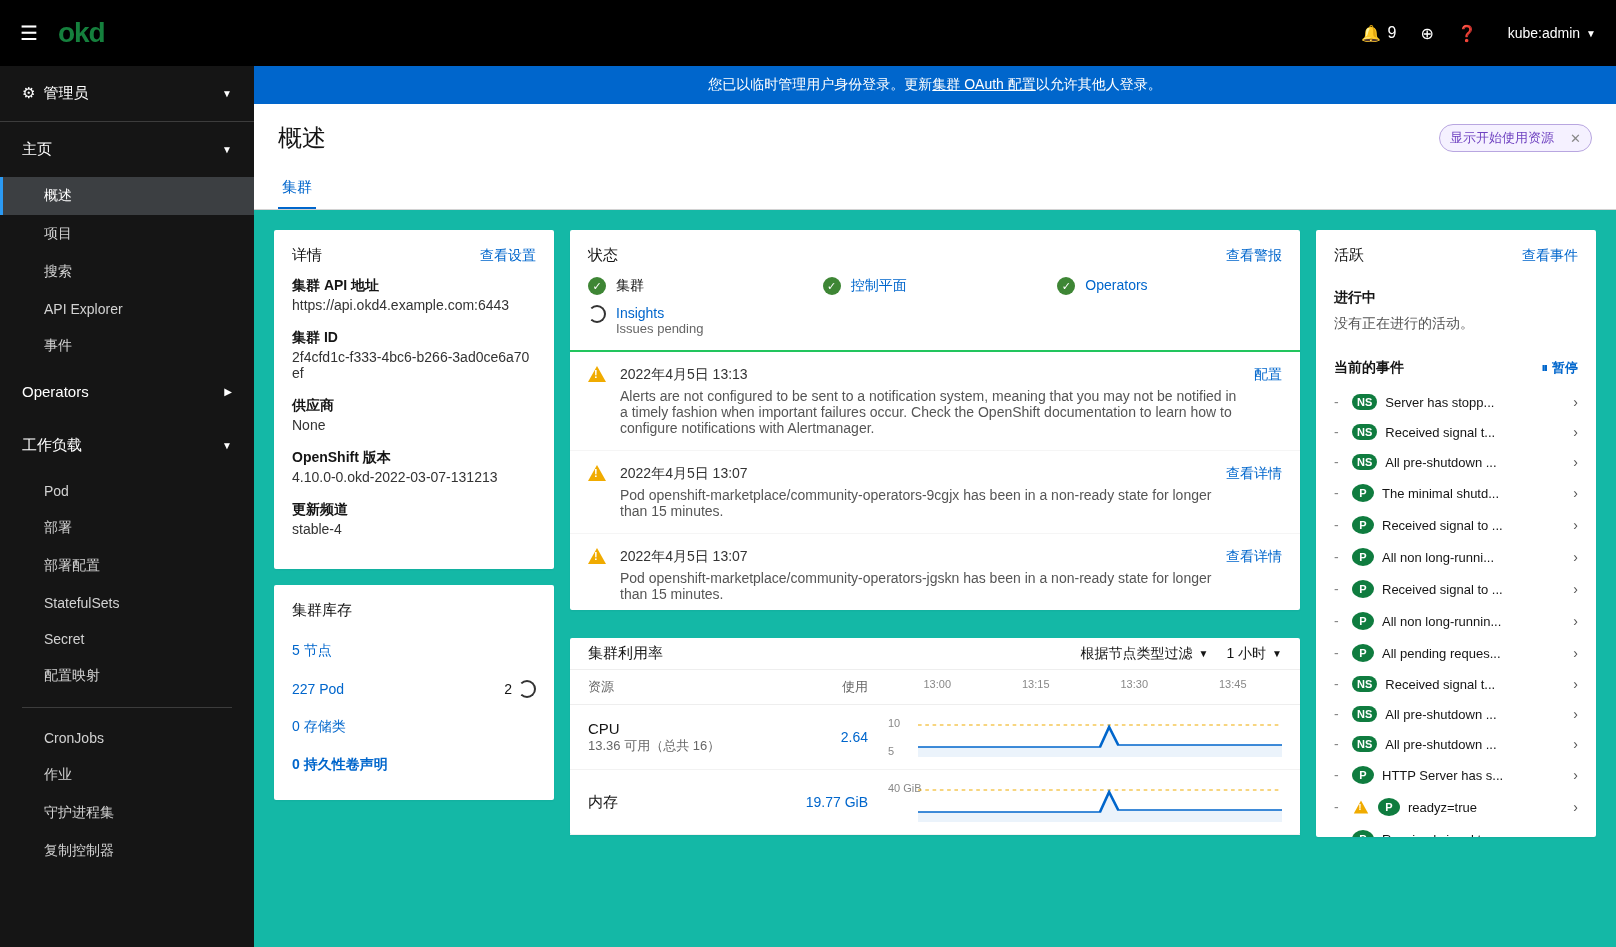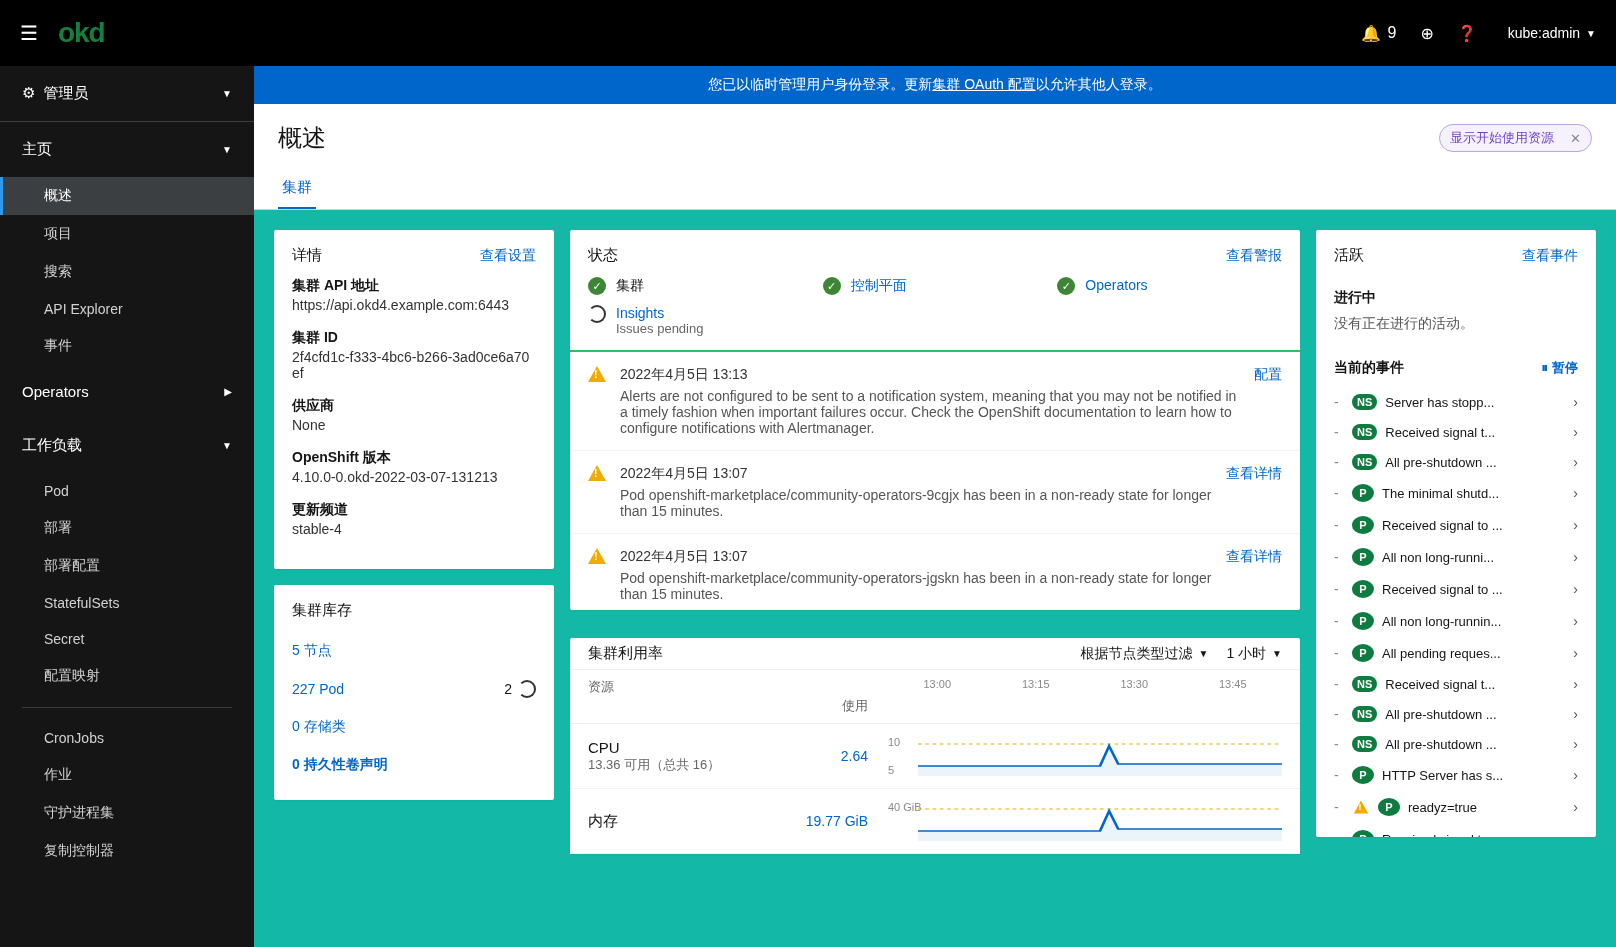--- a/index.html
+++ b/index.html
@@ -297,21 +297,21 @@
                   <span class="caret">▼</span>
                 </span>
               <span>
                   <span>1 小时</span> 
                   <span class="caret">▼</span>
                 </span>
             </div>
           </div>
           <div class="util-labels">
             <span>资源</span>
-            <span style="text-align:right;padding-right:20px;margin-top:19px;">使用</span>
+            <span style="text-align:right;padding-right:20px;">使用</span>
             <div class="util-times" id="util-times">
                 <span>13:00</span>
                 <span>13:15</span>
                 <span>13:30</span>
                 <span>13:45</span>
               </div>
           </div>
           <div id="util-rows">
               <div class="util-row">
                 <div>

